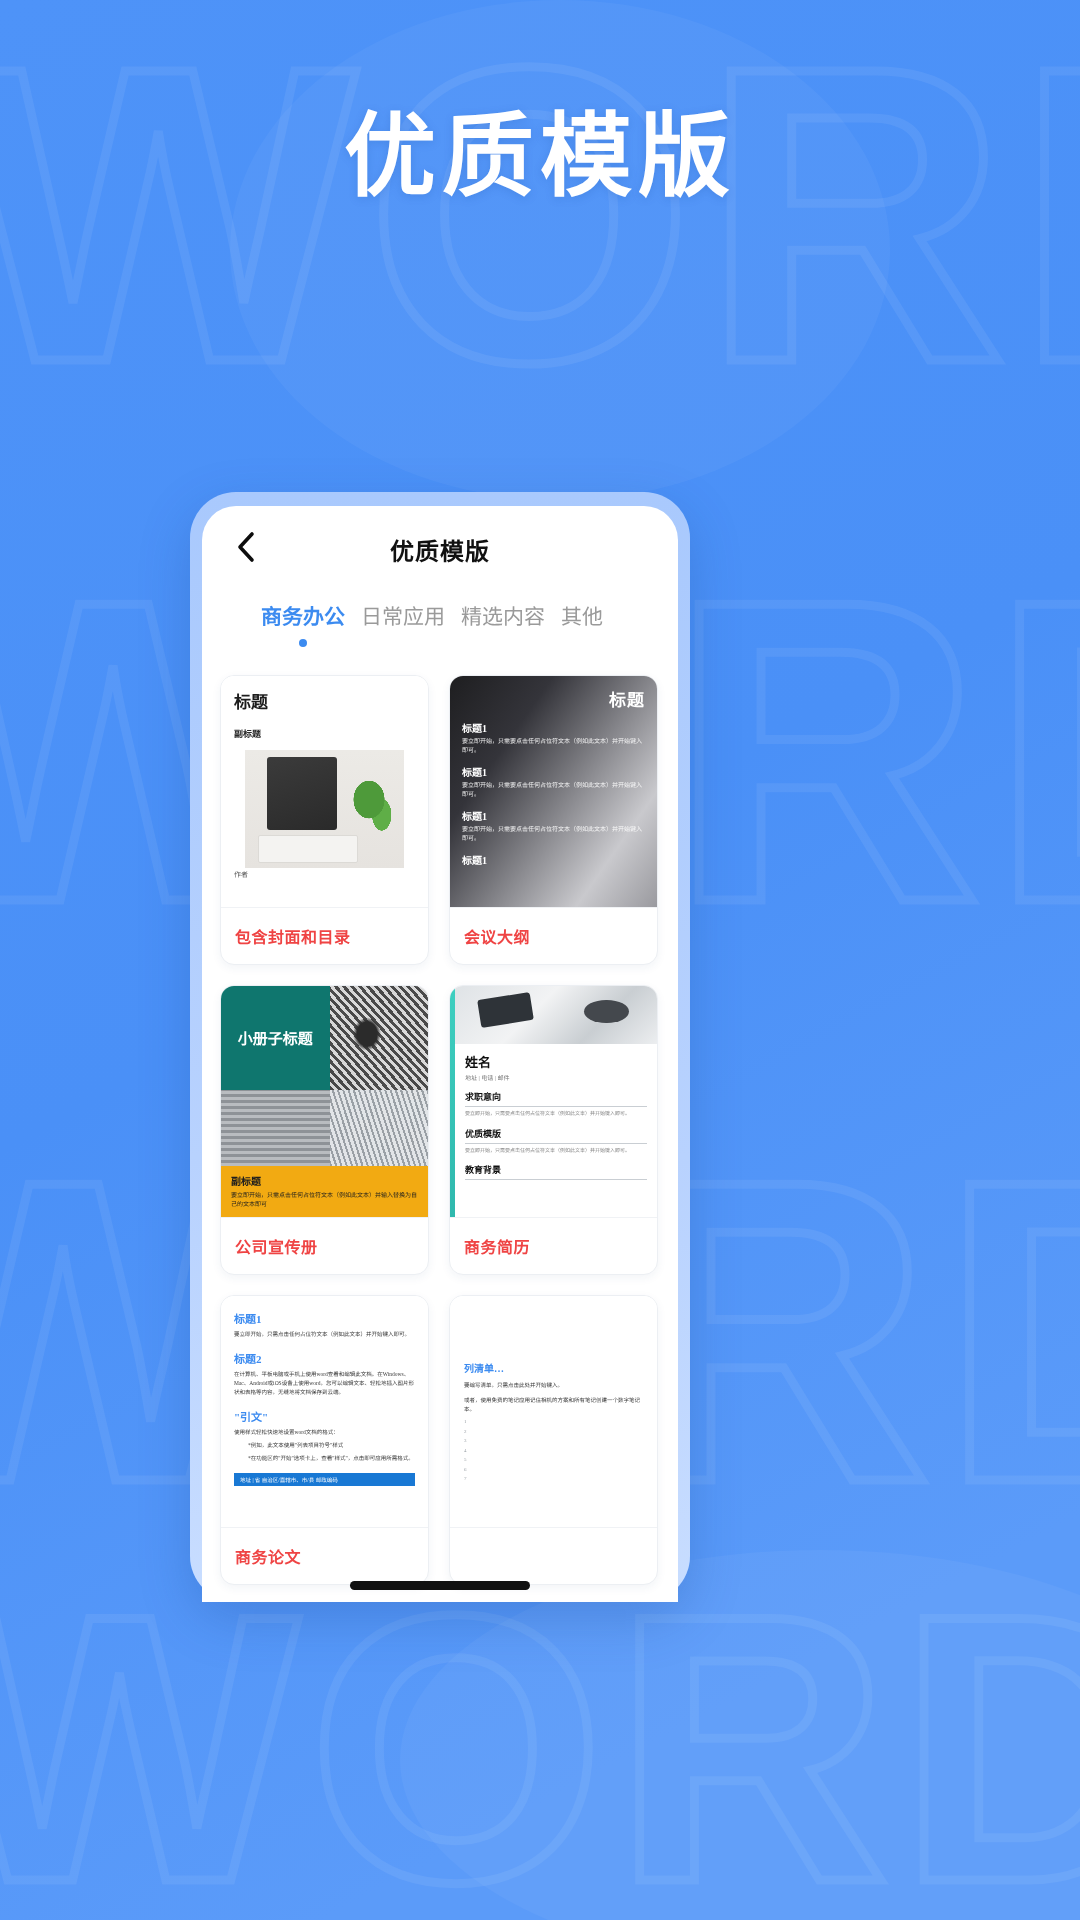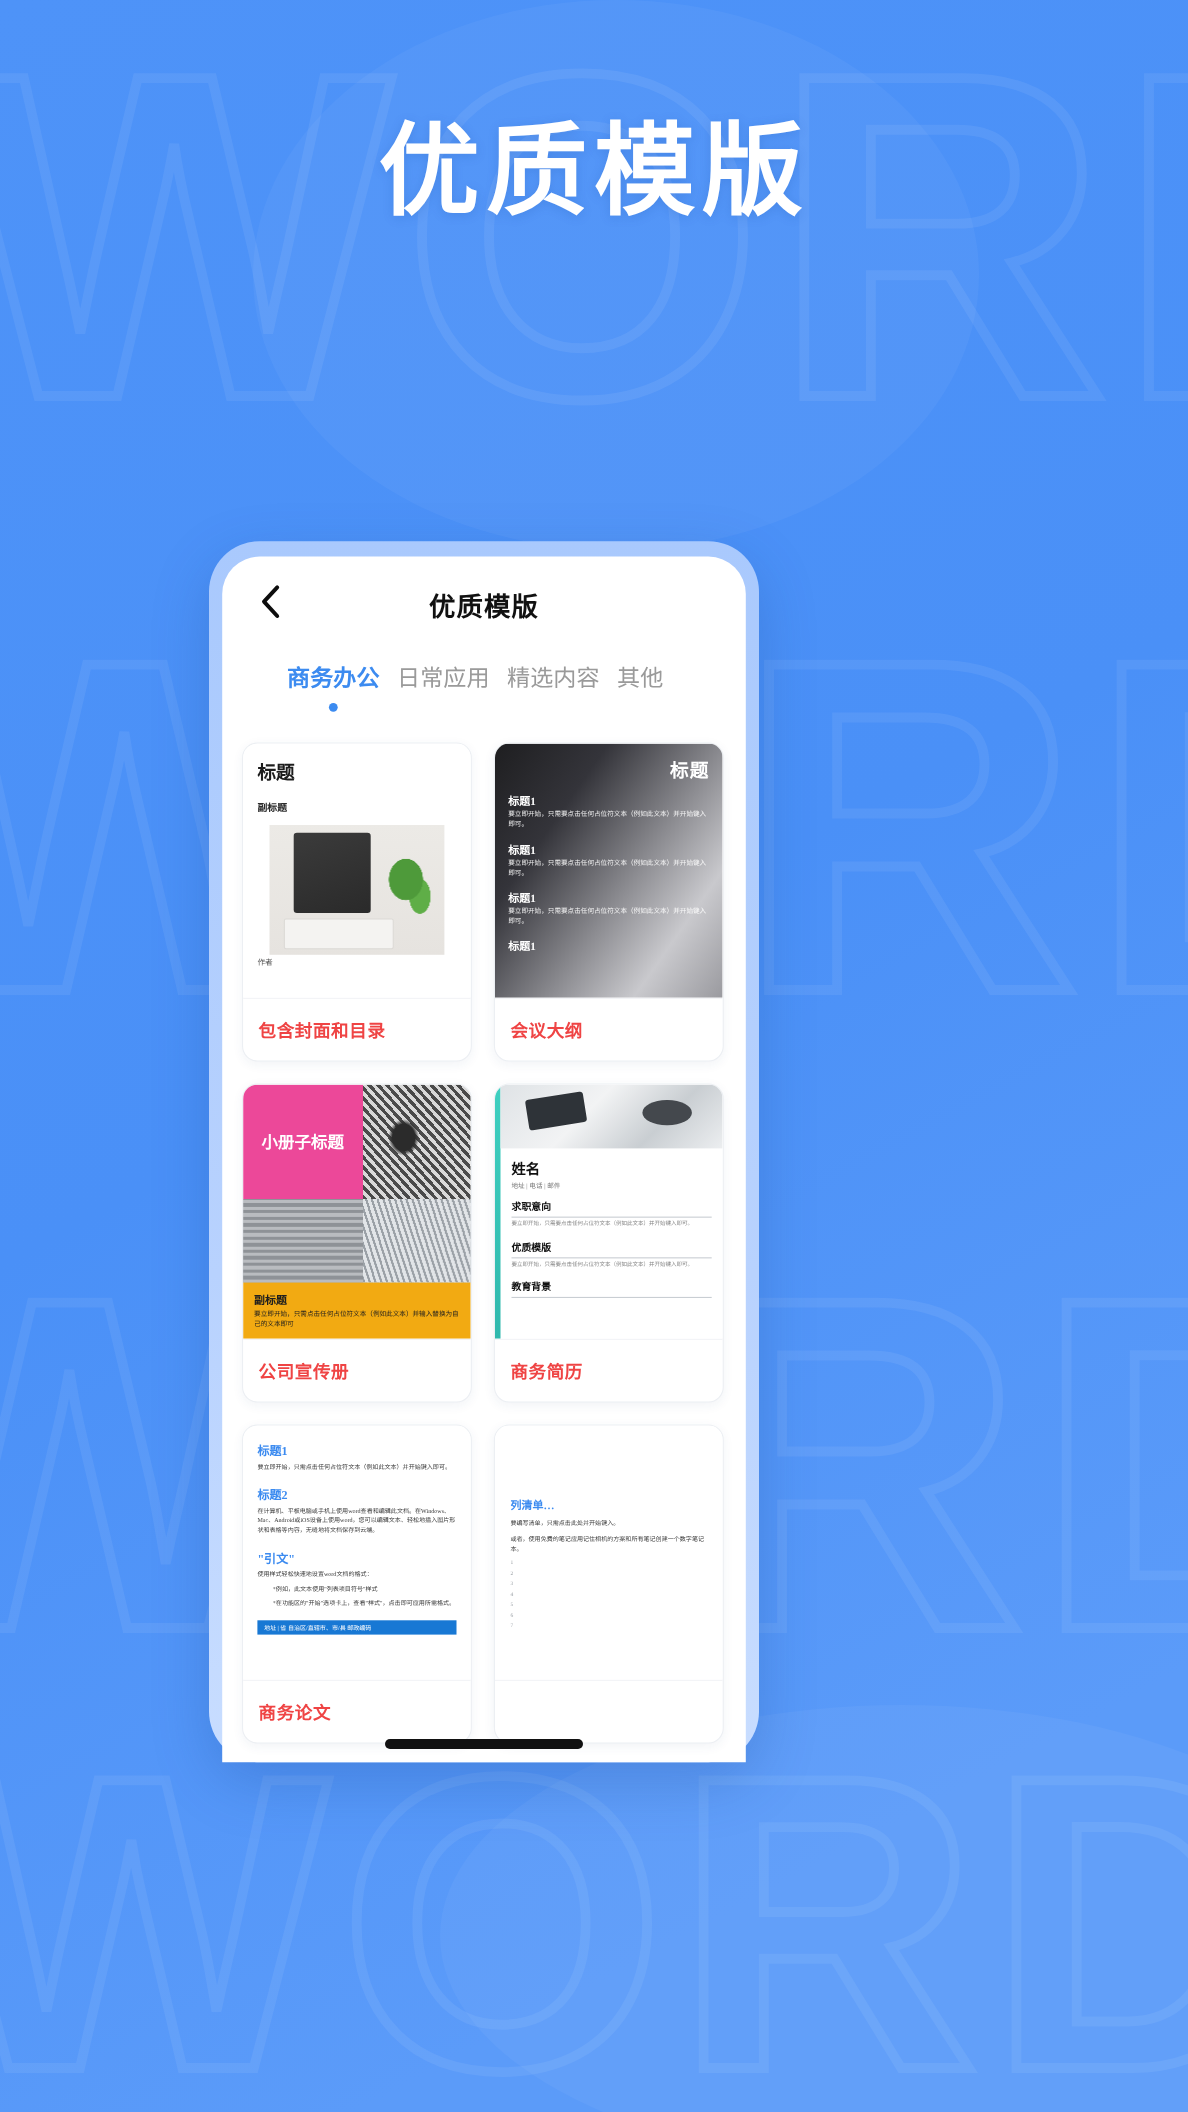--- a/index.html
+++ b/index.html
@@ -182,21 +182,21 @@
   }
   .t-dark .dt { font-size: 17px; font-weight: bold; text-align: right; font-family:"Liberation Serif", serif; letter-spacing:1px;}
   .t-dark .blk { margin-top: 9px; }
   .t-dark .blk h4 { font-size: 10px; font-weight: bold; font-family:"Liberation Serif", serif; }
   .t-dark .blk p { font-size: 6px; line-height: 1.5; margin-top: 2px; opacity: .92; font-family:"Liberation Serif", serif;}
 
   .t-bro { height: 100%; display:flex; flex-direction: column; background:#fff; }
   .t-bro .r1 { display: flex; height: 45%; }
   .t-bro .purple {
     flex: 1.05;
-    background: #ec4899;
+    background: #0f766e;
     color: #fff;
     display: flex; align-items: center; justify-content: center;
     font-size: 15px; font-weight: bold;
     font-family:"Liberation Serif", serif;
   }
   .t-bro .diag {
     flex: 0.95;
     background:
       repeating-linear-gradient(48deg,#4a4a4a 0 3px,#d9d9d9 3px 6px);
     position: relative;

